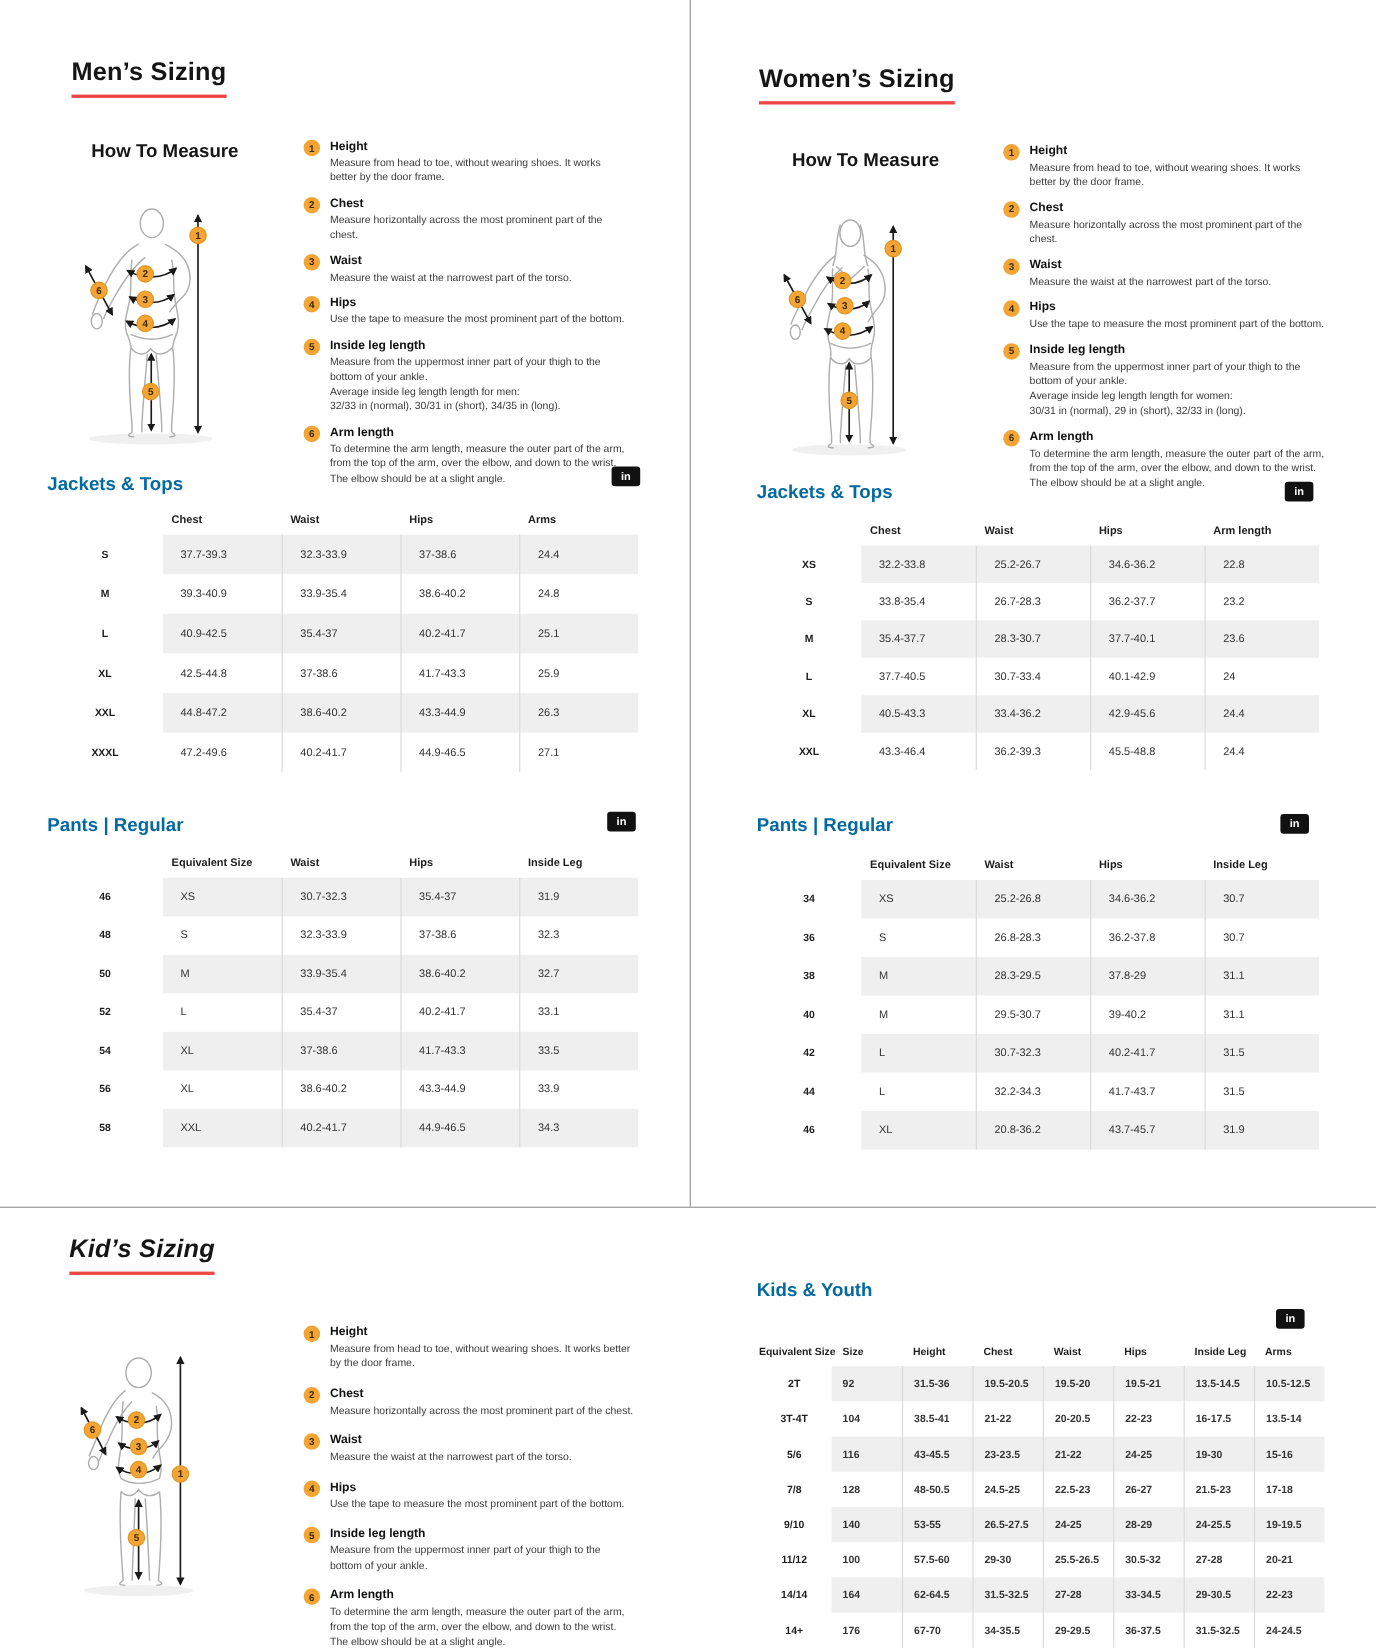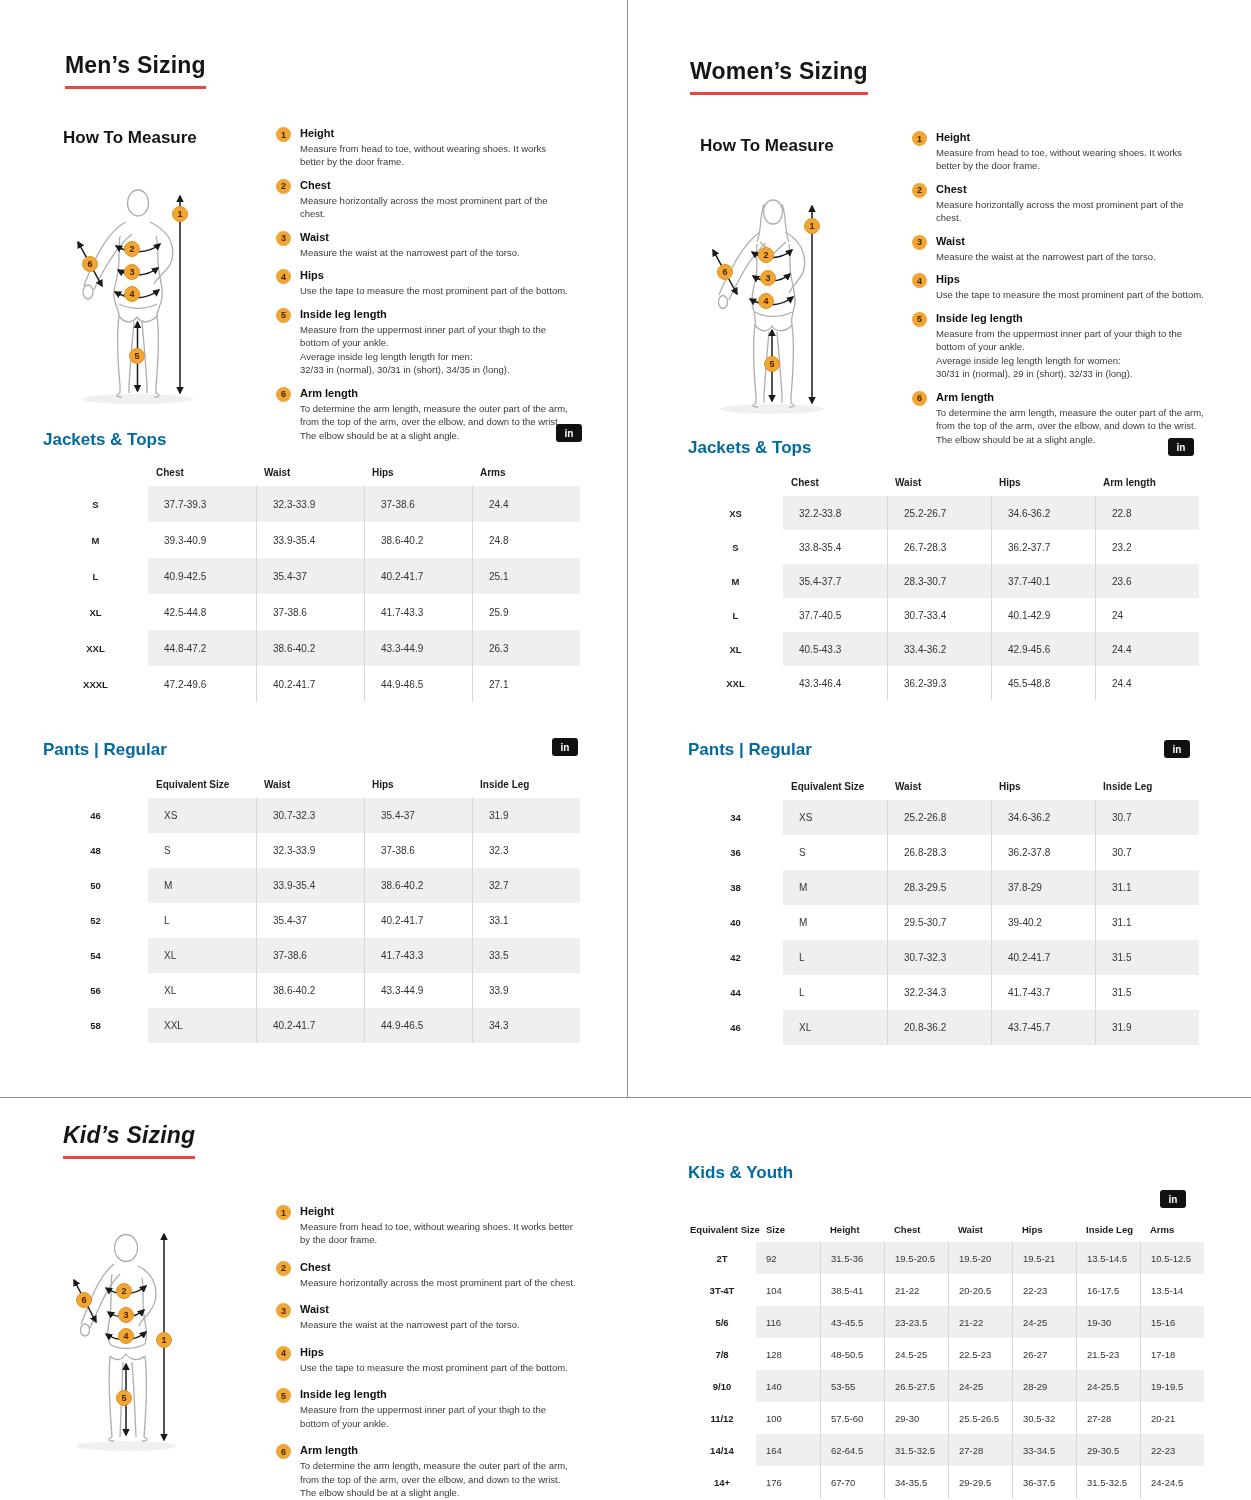--- a/index.html
+++ b/index.html
@@ -3,21 +3,21 @@
 <meta charset="utf-8">
 <style>
   html,body{margin:0;padding:0;background:#fff;}
   .page{position:relative;width:1251px;height:1500px;background:#fff;overflow:hidden;
         font-family:"Liberation Sans",sans-serif;color:#222;}
   .vdiv{position:absolute;left:627px;top:0;width:1px;height:1097px;background:#8f8f8f;}
   .hdiv{position:absolute;left:0;top:1097px;width:1251px;height:1px;background:#8f8f8f;}
 
   .sec-title{position:absolute;font-size:23px;font-weight:bold;color:#151515;letter-spacing:.2px;}
   .sec-title .t{display:inline-block;padding-bottom:7px;border-bottom:3px solid #ef4444;}
-  .sub-title{position:absolute;font-size:17px;font-weight:bold;color:#151515;}
+  .sub-title{position:absolute;font-size:17px;font-weight:bold;color:#151515;margin-left:20px;}
 
   .m-list{position:absolute;}
   .m-item{display:flex;gap:9px;margin-bottom:9px;}
   .m-list.kids .m-item{margin-bottom:13px;}
   .m-badge{flex:0 0 auto;width:15px;height:15px;border-radius:50%;background:#F2A434;
            color:#3e2a00;font-size:9px;font-weight:bold;display:flex;align-items:center;
            justify-content:center;margin-top:1px;}
   .m-title{font-size:11px;font-weight:bold;color:#111;margin:1px 0 3px;}
   .m-line{font-size:9.5px;line-height:1.42;color:#3a3a3a;}
 
@@ -42,21 +42,21 @@
   .tbl .stripe{background:#efefef;}
   .tbl .sep{border-left:1px solid #d8d8d8;}
 
   .tbl-men-j{grid-template-columns:105px repeat(4,108px);--rh:36px;}
   .tbl-men-p{grid-template-columns:105px repeat(4,108px);--rh:35px;}
   .tbl-wom-j{grid-template-columns:95px repeat(4,104px);--rh:34px;}
   .tbl-wom-p{grid-template-columns:95px repeat(4,104px);--rh:35px;}
   .tbl-kids{grid-template-columns:68px repeat(7,64px);--rh:32px;}
   .tbl-kids .th{font-size:9.5px;padding-left:10px;height:26px;}
   .tbl-kids .th.label-th{padding-left:2px;}
-  .tbl-kids .td{font-size:9.5px;padding-left:10px;}
+  .tbl-kids .td{font-size:9.5px;padding-left:10px;font-weight:bold;}
 </style>
 </head>
 <body>
 
 <div class="page">
   <div class="vdiv"></div>
   <div class="hdiv"></div>
 
   <div class="sec-title" style="left:65px;top:52px;">
     <span class="t">Men’s Sizing</span>

